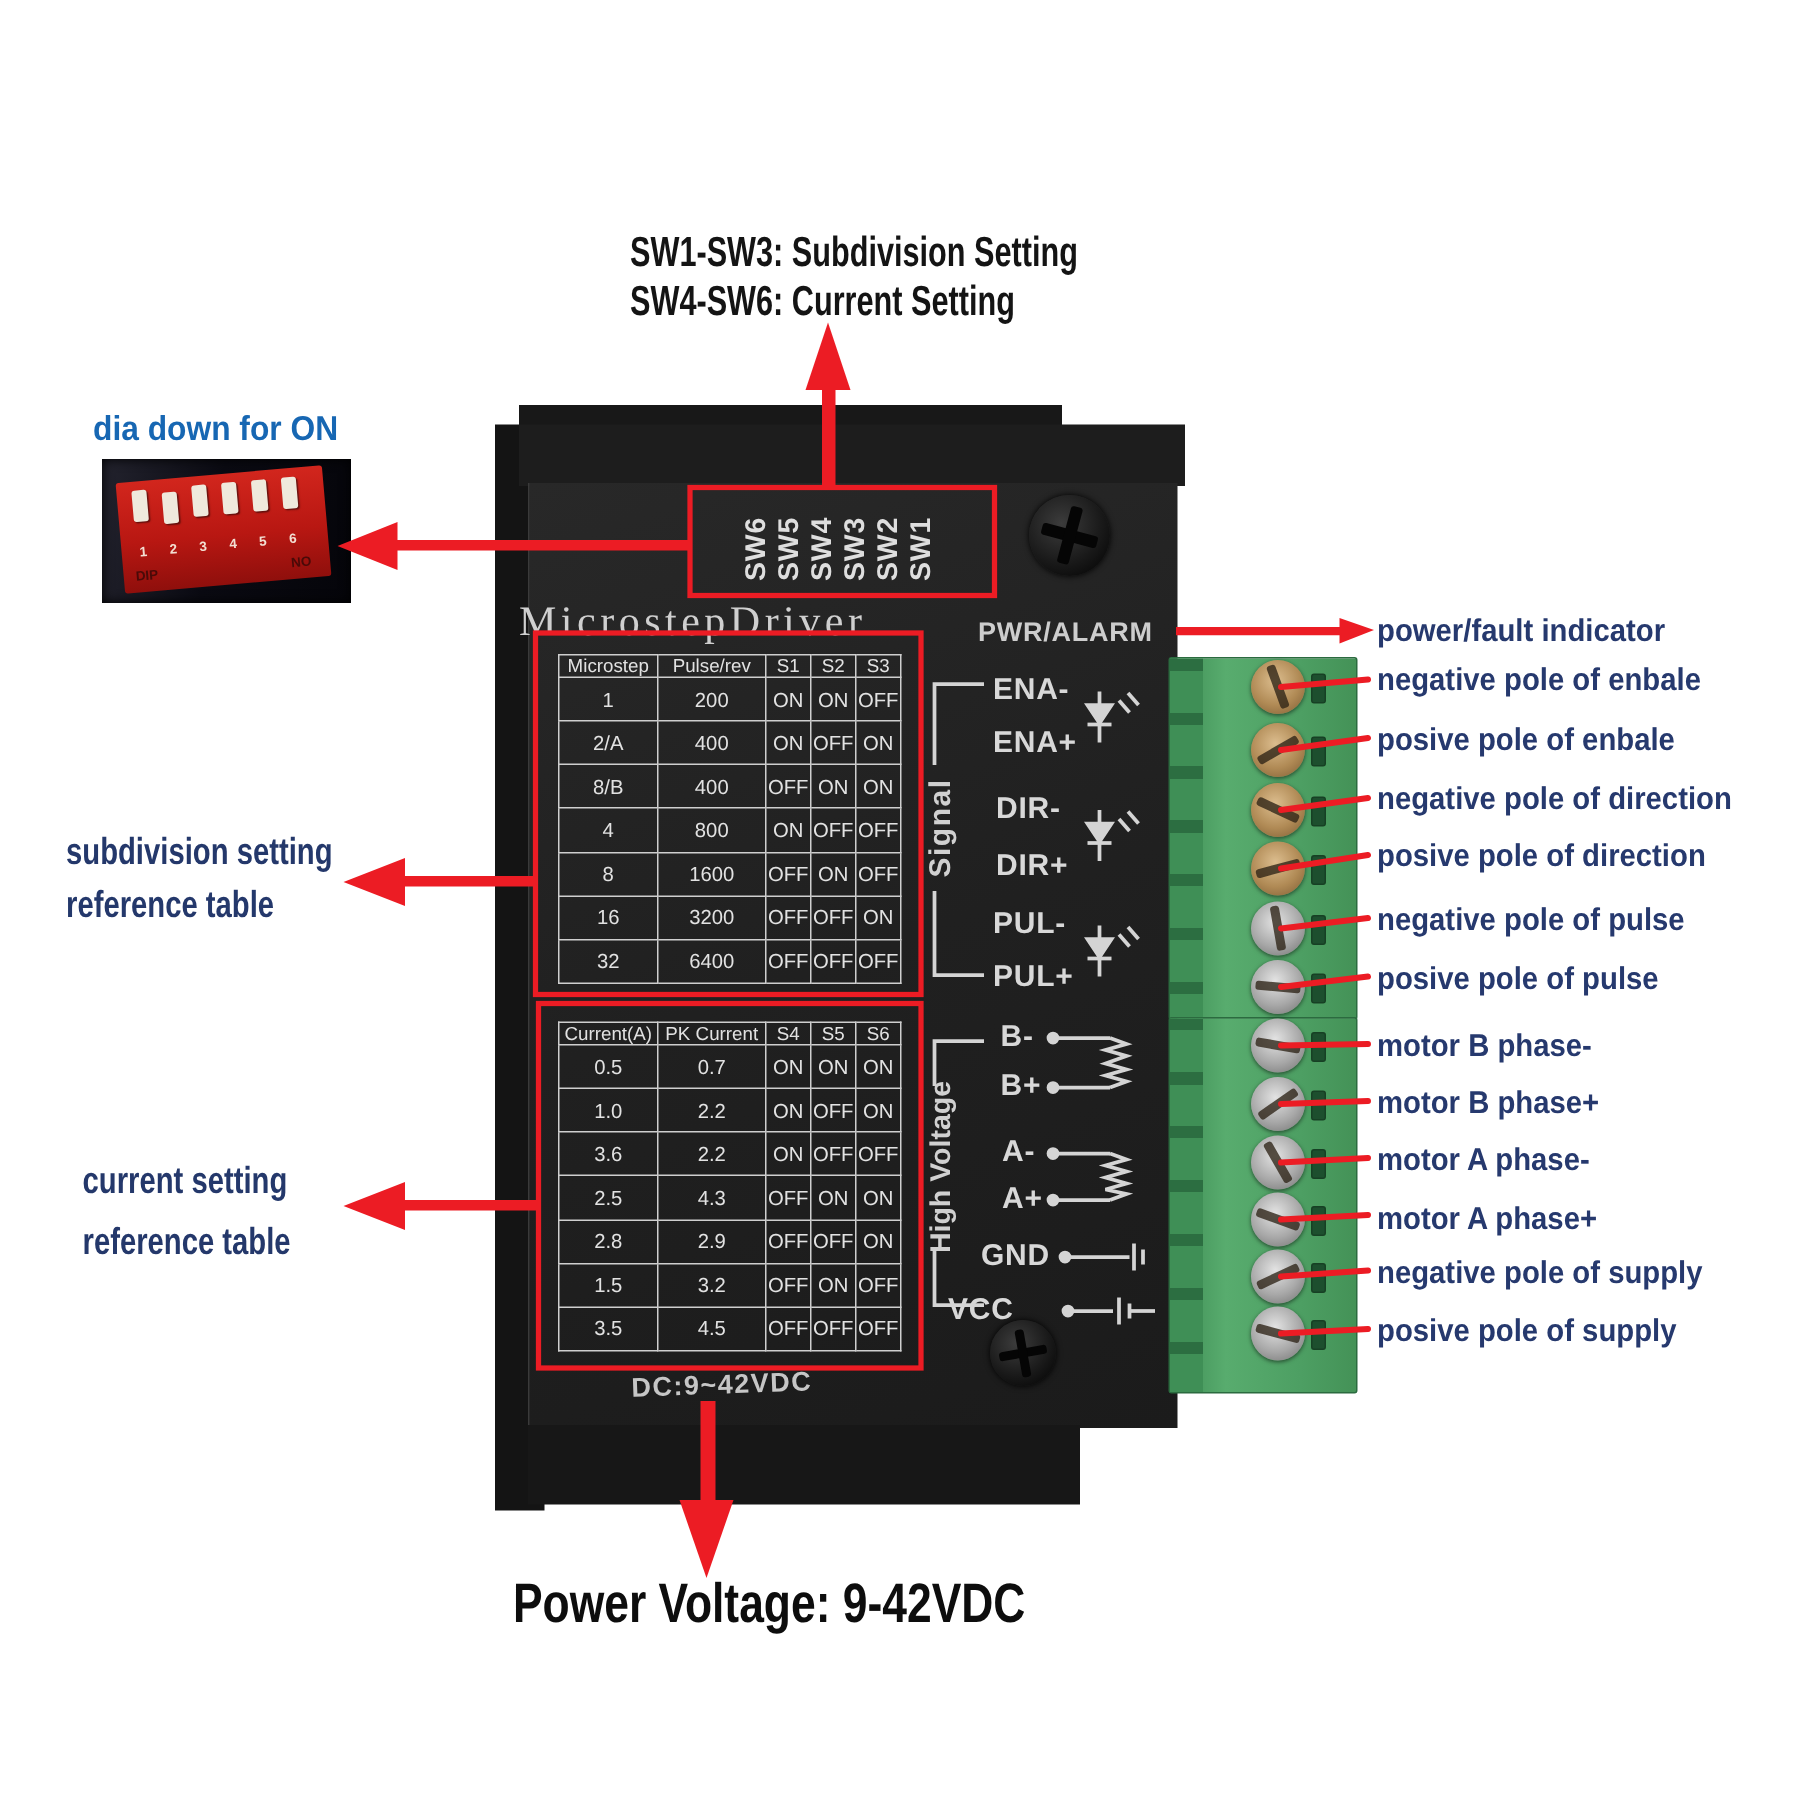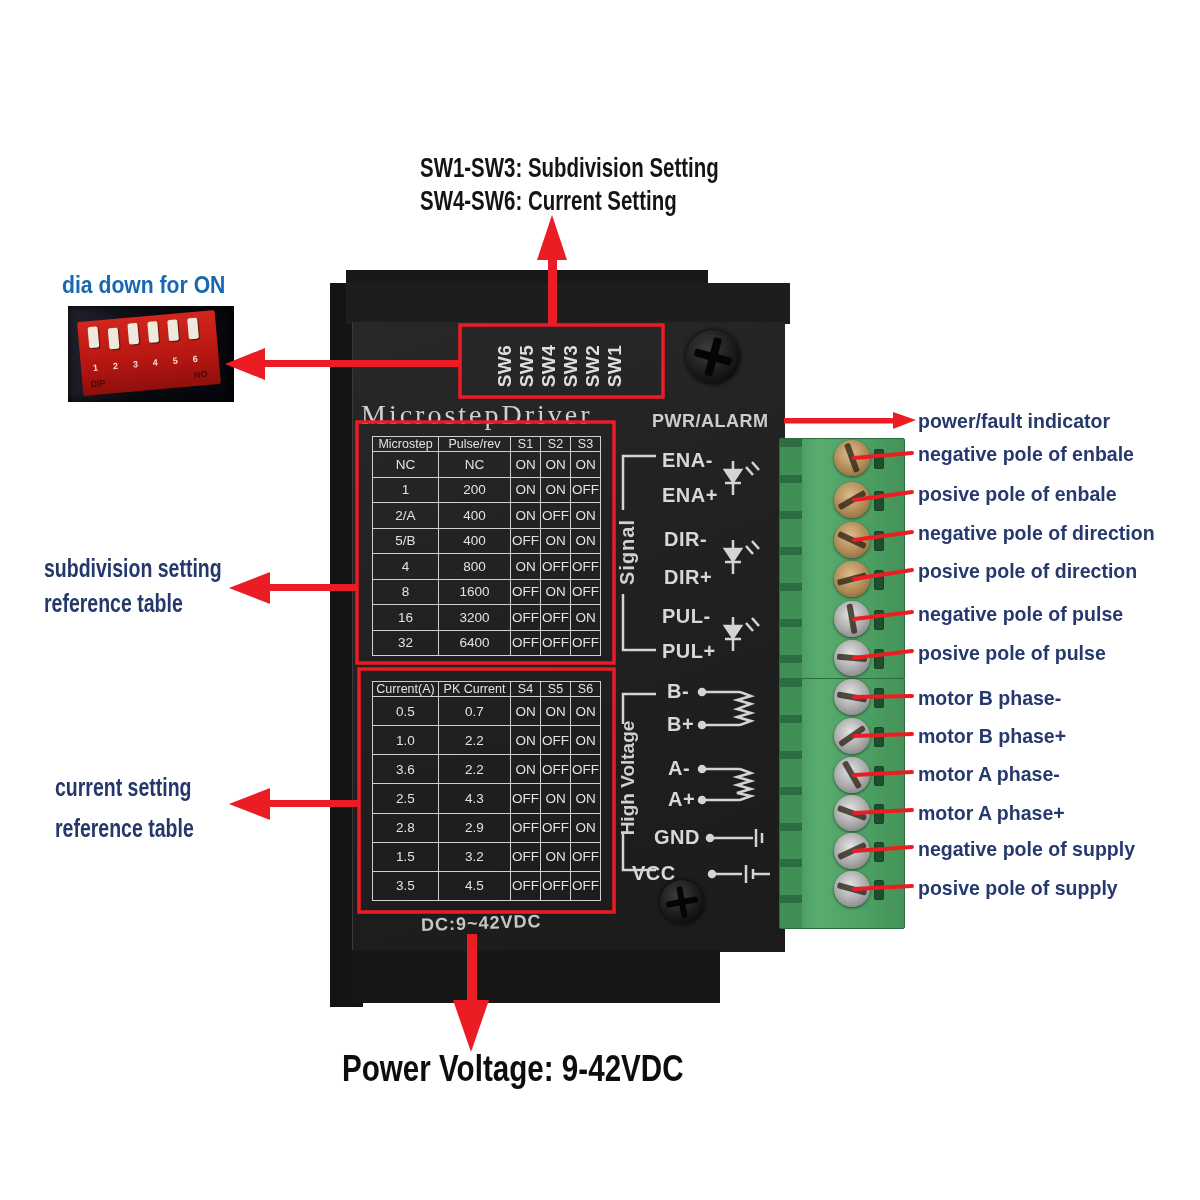--- a/index.html
+++ b/index.html
@@ -96,21 +96,21 @@
       <span class="dip-mark" style="left:112px">NO</span>
     </div>
   </div>
 
   <div class="metal" style="left:330px;top:283px;width:33px;height:724px;background:#141414"></div>
   <div class="metal" style="left:346px;top:270px;width:362px;height:54px;background:#181818"></div>
   <div class="metal" style="left:346px;top:283px;width:444px;height:41px;background:#1d1d1d"></div>
   <div class="metal" id="face" style="left:352px;top:322px;width:432px;height:630px"></div>
   <div class="metal" style="left:352px;top:950px;width:368px;height:53px;background:#171717"></div>
 
-  <div class="brand" style="left:361px;top:399px">MicrostepDriver</div>
+  <div class="brand" style="left:346px;top:399px">MicrostepDriver</div>
   <div class="pwr" style="left:652px;top:411px">PWR/ALARM</div>
   <div class="dcrate" style="left:421px;top:913px">DC:9~42VDC</div>
 
   <div class="swlabel" style="left:481px;top:355px">SW6</div>
   <div class="swlabel" style="left:503px;top:355px">SW5</div>
   <div class="swlabel" style="left:525px;top:355px">SW4</div>
   <div class="swlabel" style="left:547px;top:355px">SW3</div>
   <div class="swlabel" style="left:569px;top:355px">SW2</div>
   <div class="swlabel" style="left:591px;top:355px">SW1</div>
 
@@ -156,42 +156,35 @@
         <tr>
           <th>Microstep</th>
           <th>Pulse/rev</th>
           <th>S1</th>
           <th>S2</th>
           <th>S3</th>
         </tr>
       </thead>
     <tbody>
         <tr>
-          <td>NC</td>
-          <td>NC</td>
-          <td>ON</td>
-          <td>ON</td>
-          <td>ON</td>
-        </tr>
-        <tr>
           <td>1</td>
           <td>200</td>
           <td>ON</td>
           <td>ON</td>
           <td>OFF</td>
         </tr>
         <tr>
           <td>2/A</td>
           <td>400</td>
           <td>ON</td>
           <td>OFF</td>
           <td>ON</td>
         </tr>
         <tr>
-          <td>5/B</td>
+          <td>8/B</td>
           <td>400</td>
           <td>OFF</td>
           <td>ON</td>
           <td>ON</td>
         </tr>
         <tr>
           <td>4</td>
           <td>800</td>
           <td>ON</td>
           <td>OFF</td>

